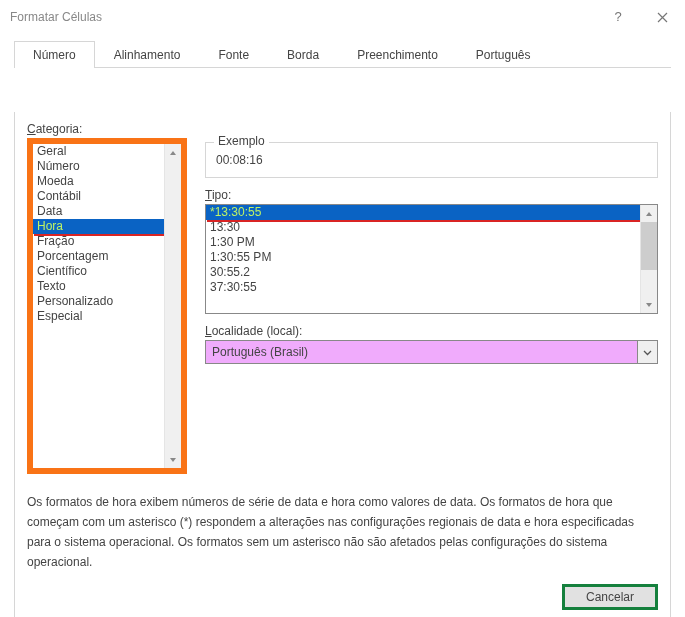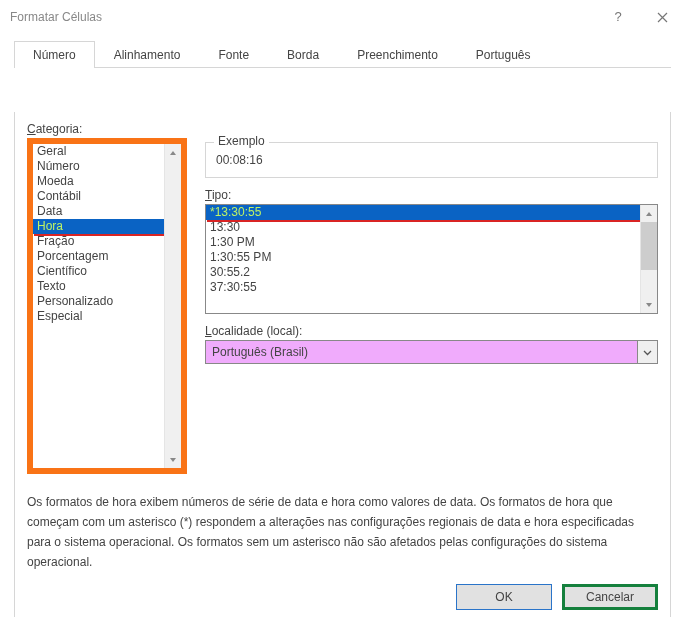--- a/index.html
+++ b/index.html
@@ -298,23 +298,20 @@
               </div>
             </div>
           </div>
 
         </div>
       </div>
 
       <div class="desc">Os formatos de hora exibem números de série de data e hora como valores de data. Os formatos de hora que começam com um asterisco (*) respondem a alterações nas configurações regionais de data e hora especificadas para o sistema operacional. Os formatos sem um asterisco não são afetados pelas configurações do sistema operacional.</div>
 
       <div class="footer">
-        <div class="btn-std primary">
-            <span>OK</span>
-          </div>
         <div class="btn-std">
             <span>Cancelar</span>
           </div>
       </div>
 
     </div>
 
   </div>
 </div>
 

